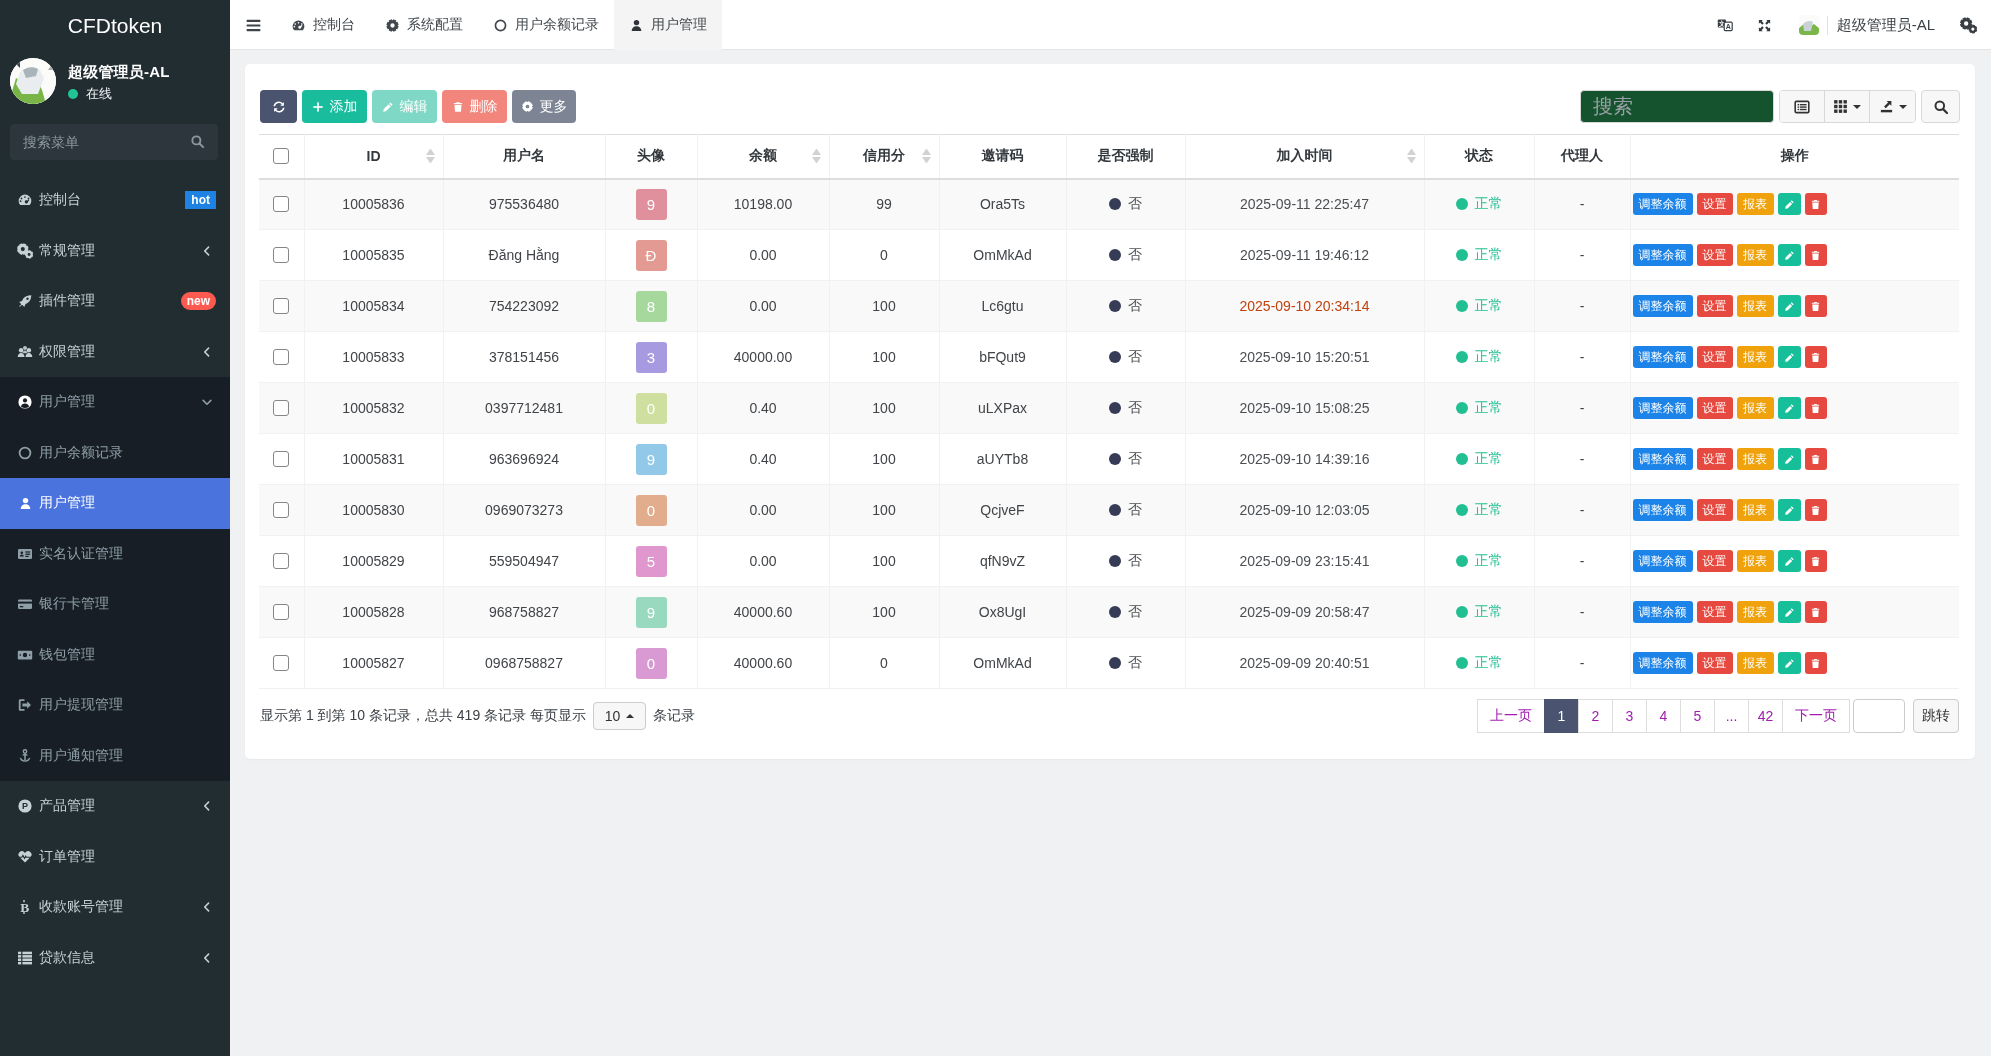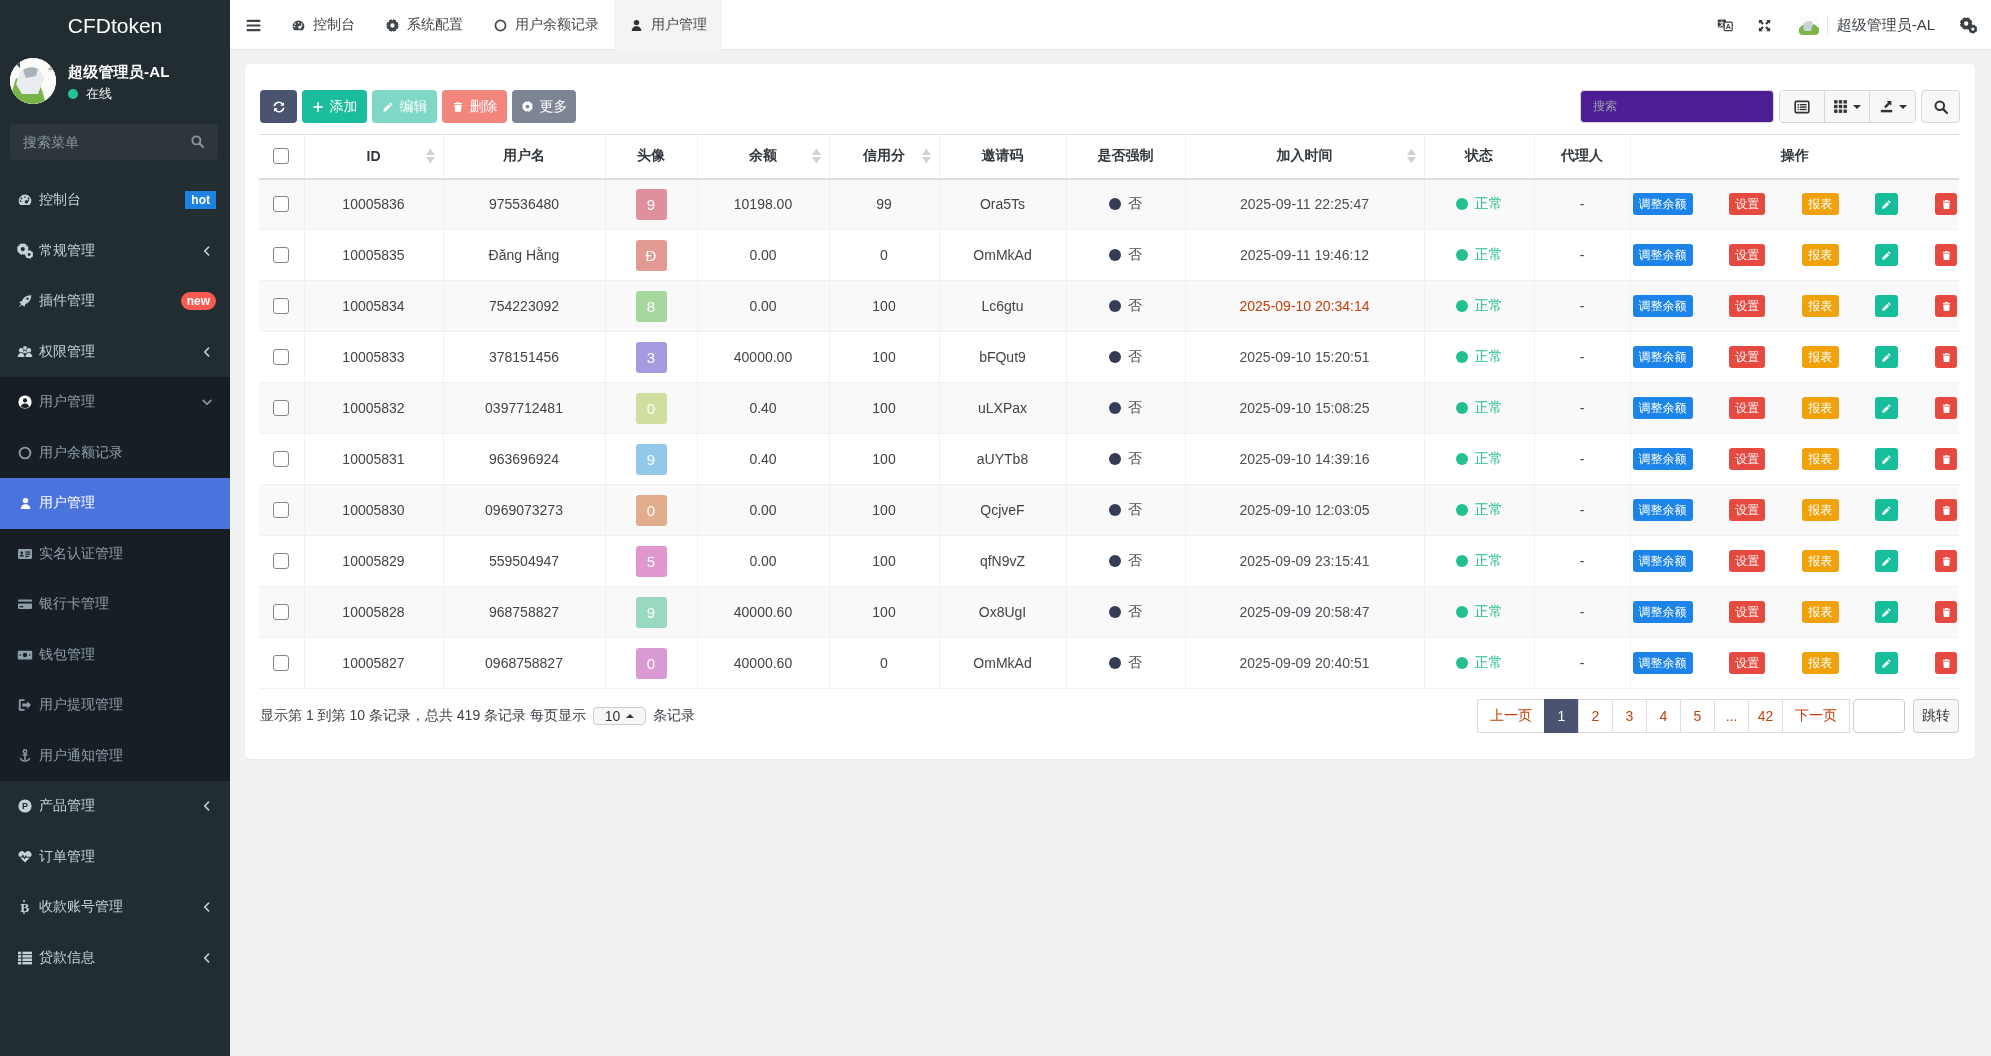--- a/index.html
+++ b/index.html
@@ -42,53 +42,53 @@
 .toolbar{position:absolute;left:15px;top:26px;height:16px;display:flex}
 .toolbar .btn{height:33px;margin-right:5px}
 .b-refresh{width:37px;background:#4a546e}
 .b-add{width:65px;background:#19bc9c}
 .b-edit{width:65px;background:#7ed8c5}
 .b-del{width:65px;background:#f2867c}
 .b-more{width:64px;background:#7d8493}
 .btn svg{margin-right:6px}
 .b-refresh svg{margin-right:0}
 .tsearch{position:absolute;right:15px;top:26px;height:33px;display:flex}
-.sinput{width:194px;height:33px;border:1px solid #d8d8d8;border-radius:4px;color:#9aa0a6;font-size:12px;line-height:31px;padding-left:12px;background:#4c1d95}
+.sinput{width:194px;height:33px;border:1px solid #d8d8d8;border-radius:4px;color:#9aa0a6;font-size:20px;line-height:31px;padding-left:12px;background:#14532d}
 .btng{display:flex;margin-left:5px;border:1px solid #d8d8d8;border-radius:4px;overflow:hidden}
 .btng .vbtn{width:45px;height:31px;background:#f7f7f7;display:flex;align-items:center;justify-content:center;border-right:1px solid #d8d8d8}
 .btng .vbtn:last-child{border-right:none}
 .sbtn{width:39px;height:33px;margin-left:5px;background:#f7f7f7;border:1px solid #d8d8d8;border-radius:4px;display:flex;align-items:center;justify-content:center}
 .caret{width:0;height:0;border-left:4px solid transparent;border-right:4px solid transparent;border-top:4px solid #333;margin-left:5px}
 
 table{position:absolute;left:14px;top:70px;width:1700px;border-collapse:collapse;table-layout:fixed;font-size:14px;color:#404448}
 th{height:44px;font-weight:700;color:#33383d;font-size:14px;border-top:1px solid #ddd;border-bottom:2px solid #ddd;border-left:1px solid #f0f0f0;border-right:1px solid #f0f0f0;position:relative}
 td{height:51px;text-align:center;border:1px solid #f1f1f1;vertical-align:middle}
 tr.odd td{background:#f9f9f9}
 th:first-child,td:first-child{border-left:none}
 th:last-child,td:last-child{border-right:none}
 .sort{position:absolute;right:8px;top:50%;transform:translateY(-50%)}
 .cb{display:block;width:16px;height:16px;border:1px solid #848688;border-radius:3px;background:#fff;margin:0 auto}
 .avatar{width:31px;height:31px;border-radius:3px;margin:0 auto;color:#fff;font-size:15px;display:flex;align-items:center;justify-content:center}
 .dotcell{display:inline-flex;align-items:center;color:#4a4f54}
 .bdot{width:12px;height:12px;border-radius:50%;background:#363c55;margin-right:7px}
 .gcell{display:inline-flex;align-items:center;color:#25bf93}
 .gdot{width:12px;height:12px;border-radius:50%;background:#21bf92;margin-right:7px}
-.ops{display:flex;justify-content:space-between}
+.ops{display:flex;justify-content:flex-start}
 .op{height:22px;border-radius:3px;color:#fff;font-size:12px;display:flex;align-items:center;justify-content:center;margin:0 2px}
 .op-adj{width:60px;background:#1c84e8}
 .op-set{width:36px;background:#e6493f}
 .op-rep{width:37px;background:#efa20c}
 .op-edit{width:23px;background:#16bf9a}
 .op-del{width:22px;background:#e6493f}
 
 .finfo{position:absolute;left:15px;top:635px;height:34px;display:flex;align-items:center;font-size:14px;color:#3c4146}
-.ppsel{width:53px;height:18px;border:1px solid #ccc;border-radius:4px;background:#f7f7f7;display:inline-flex;align-items:center;justify-content:center;margin:0 7px;color:#333}
+.ppsel{width:53px;height:28px;border:1px solid #ccc;border-radius:4px;background:#f7f7f7;display:inline-flex;align-items:center;justify-content:center;margin:0 7px;color:#333}
 .caret-up{width:0;height:0;border-left:4px solid transparent;border-right:4px solid transparent;border-bottom:4px solid #333;margin-left:6px}
 .pager{position:absolute;top:635px;right:16px;height:34px;display:flex;font-size:14px}
-.pg{min-width:35px;height:34px;border:1px solid #ddd;background:#fff;color:#c2410c;display:flex;align-items:center;justify-content:center;margin-left:-1px;padding:0 6px}
+.pg{min-width:35px;height:34px;border:1px solid #ddd;background:#fff;color:#a21caf;display:flex;align-items:center;justify-content:center;margin-left:-1px;padding:0 6px}
 .pg.first{margin-left:0}
 .pg.act{background:#4a5470;border-color:#4a5470;color:#fff}
 .pg.wide{padding:0 12px}
 .jinput{width:52px;height:34px;border:1px solid #ccc;border-radius:4px;background:#fff;margin-left:3px}
 .jbtn{width:46px;height:34px;border:1px solid #ccc;border-radius:4px;background:#f7f7f7;color:#333;display:flex;align-items:center;justify-content:center;margin-left:8px}
 </style></head><body>
 <div class="sidebar">
     <div class="logo">CFDtoken</div>
 <div class="upanel">
       <div class="uavatar">

